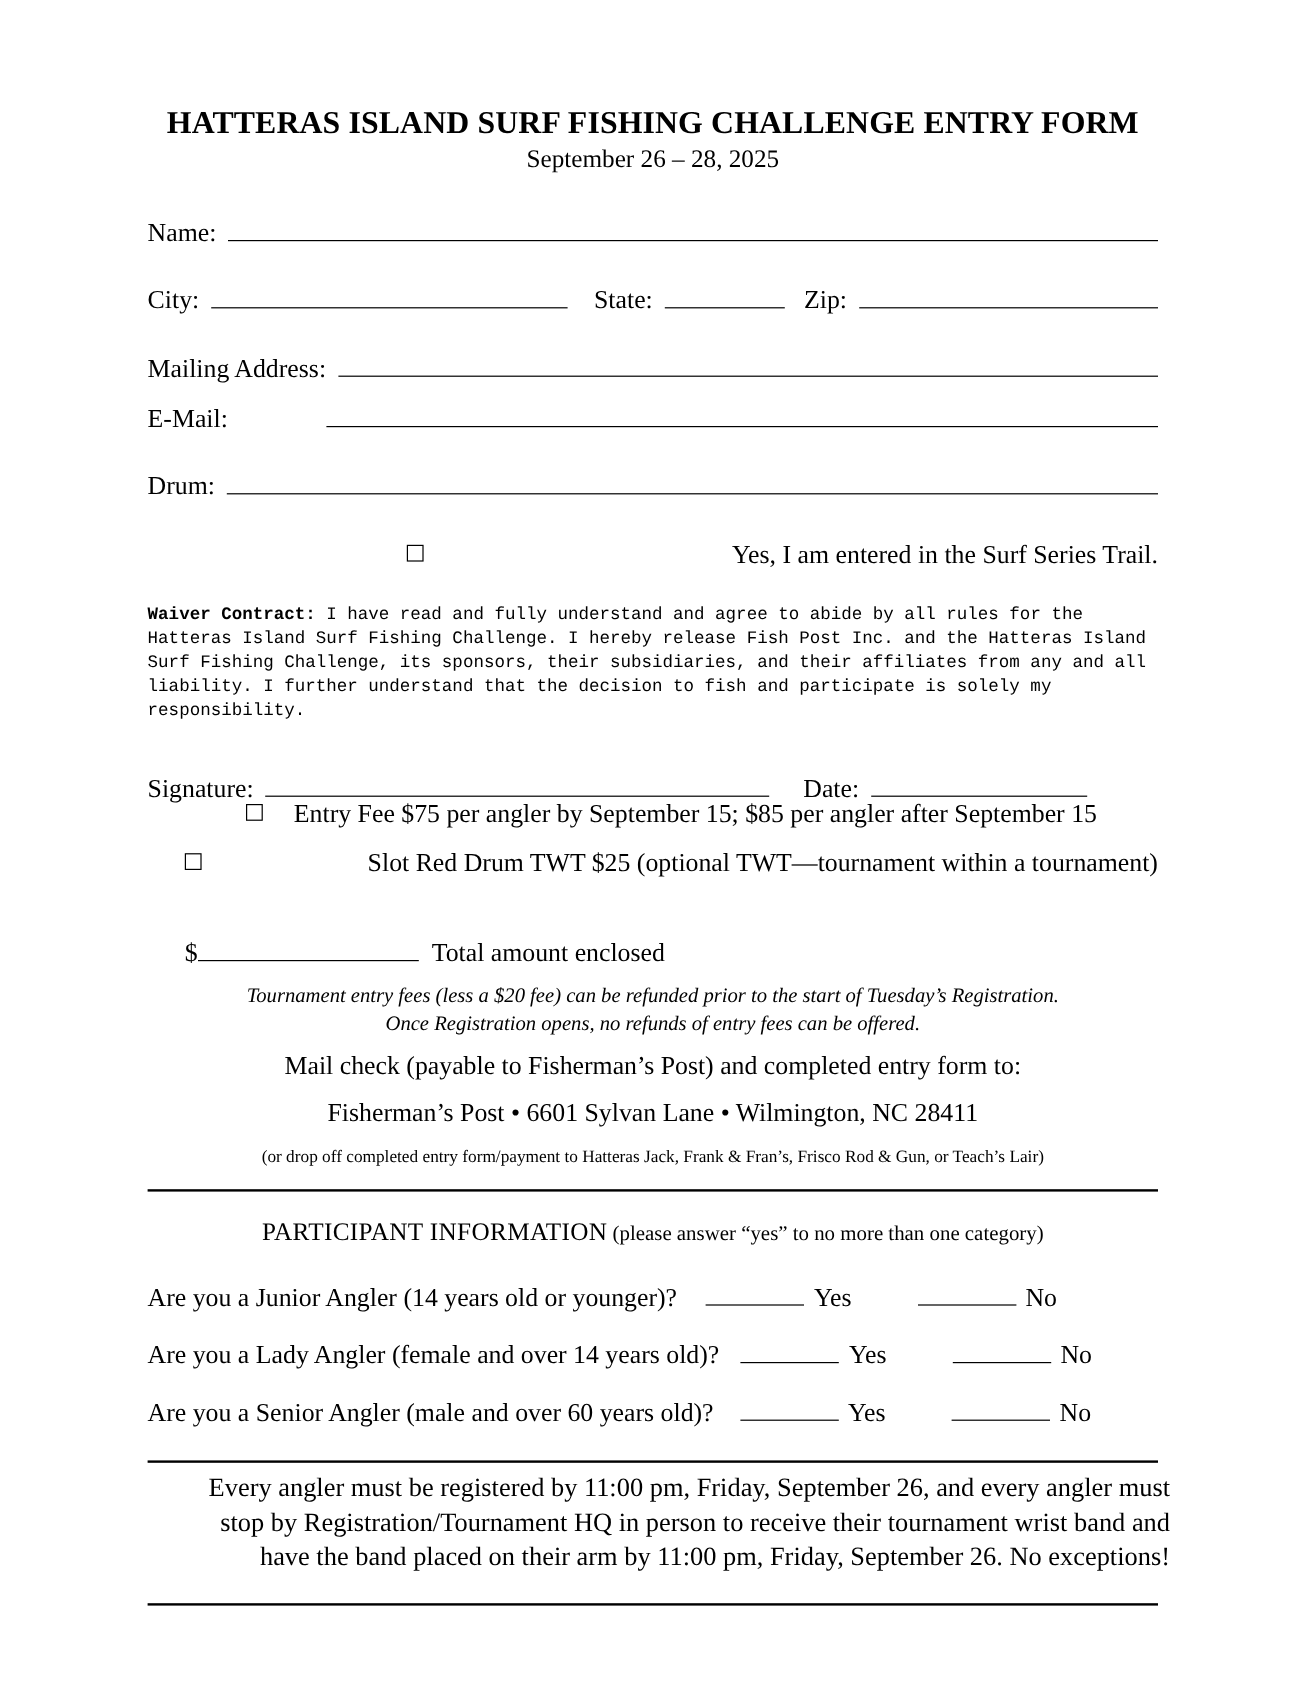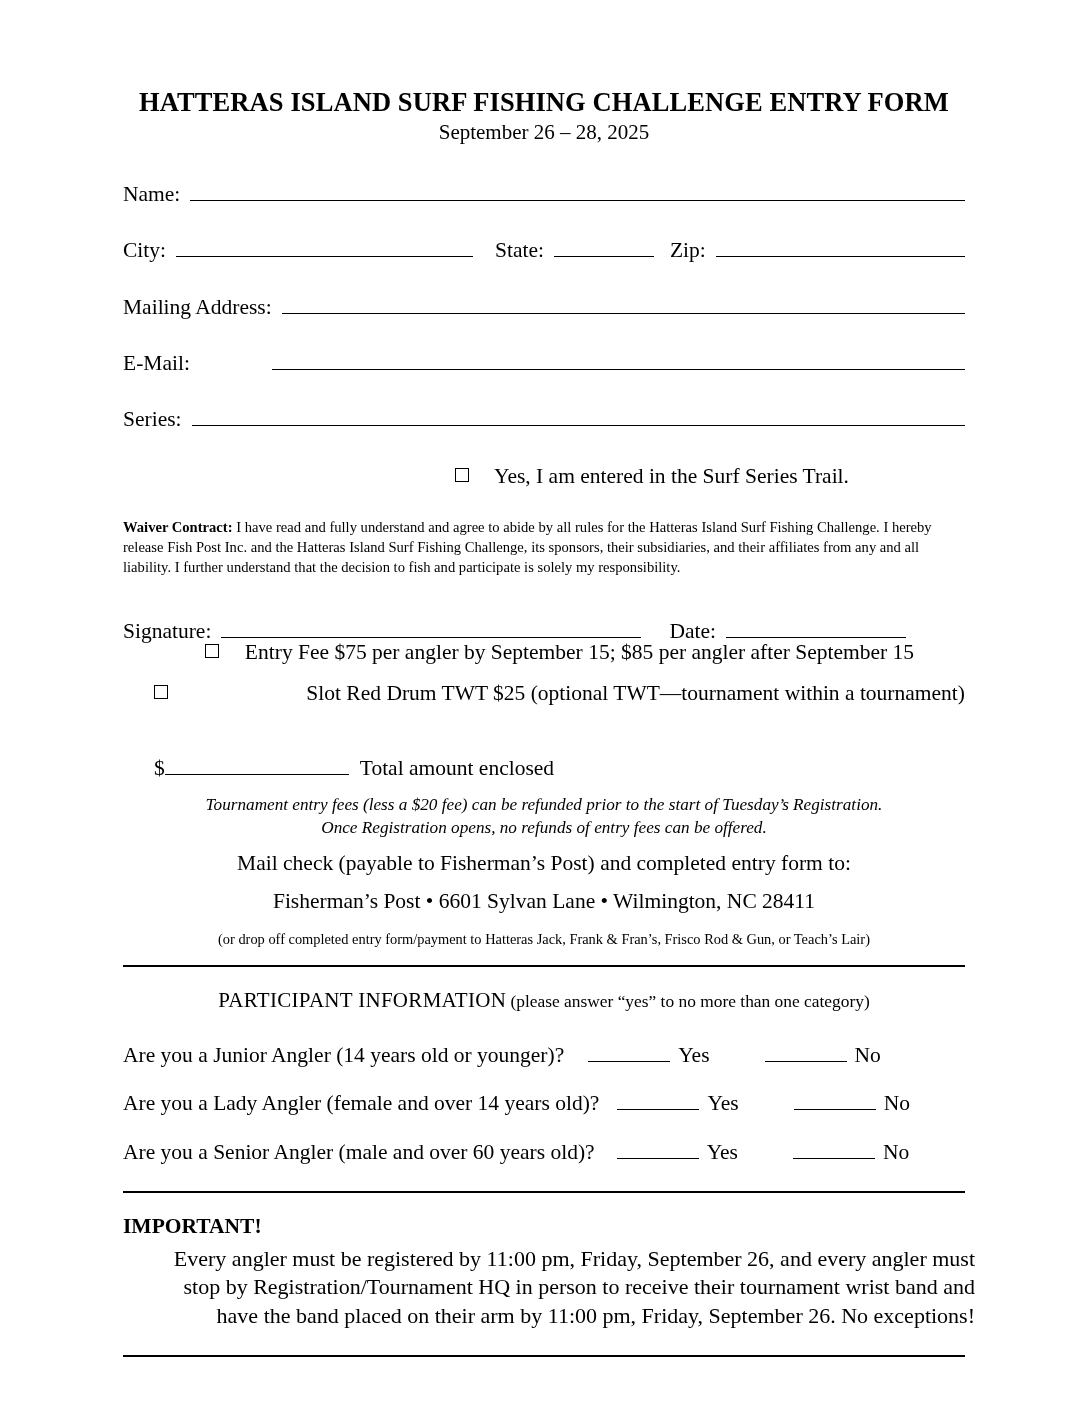--- a/index.html
+++ b/index.html
@@ -74,20 +74,21 @@
     flex: none;
     position: relative;
     top: -1px;
   }
 
   
   .waiver {
     font-size: 14.6px;
     line-height: 1.36;
     text-align: left;
+    font-family: Liberation Mono, monospace;
   }
   .waiver b { font-weight: bold; }
   .italic-note {
     font-style: italic;
     font-size: 17.2px;
     line-height: 1.33;
     text-align: center;
   }
   .mail-line {
     font-size: 21.5px;
@@ -179,33 +180,33 @@
       <span class="gap-sm"></span>
       <span class="blank grow"></span>
     </div>
 
     <div class="field-row" style="margin-top:29px;">
       <span class="field-label">Mailing Address:</span>
       <span class="gap-sm"></span>
       <span class="blank grow"></span>
     </div>
 
-    <div class="field-row" style="margin-top:29px;gap:36px;">
+    <div class="field-row" style="margin-top:15px;gap:36px;">
       <span class="field-label">E-Mail:</span>
       <span class="gap-sm"></span>
       <span class="blank grow"></span>
     </div>
 
     <div class="field-row" style="margin-top:29px;">
-      <span class="field-label">Series:</span>
-      <span class="gap-sm"></span>
-      <span class="blank grow"></span>
-    </div>
-
-    <div class="cb-line" style="margin-top:35px; justify-content:center; padding-left:216px;">
+      <span class="field-label">Drum:</span>
+      <span class="gap-sm"></span>
+      <span class="blank grow"></span>
+    </div>
+
+    <div class="cb-line" style="margin-top:35px; justify-content:space-between; padding-left:216px;">
       <span class="checkbox"></span>
       <span style="width:25px; flex:none;"></span>
       <span>Yes, I am entered in the Surf Series Trail.</span>
     </div>
 
     <div class="waiver" style="margin-top:31px; width:838px;">
       <b>Waiver Contract:</b><span> I have read and fully understand and agree to abide by all rules for the Hatteras Island Surf Fishing Challenge. I hereby release Fish Post Inc. and the Hatteras Island Surf Fishing Challenge, its sponsors, their subsidiaries, and their affiliates from any and all liability.  I further understand that the decision to fish and participate is solely my responsibility.</span>
     </div>
 
     <div class="field-row" style="margin-top:37px;">
@@ -283,19 +284,18 @@
       <span style="width:8px; flex:none;"></span>
       <span>Yes</span>
       <span style="width:55px; flex:none;"></span>
       <span class="ans-blank"></span>
       <span style="width:8px; flex:none;"></span>
       <span>No</span>
     </div>
 
     <hr class="divider" style="margin-top:28px;">
 
-    <div class="important-title" style="margin-top:23px;">IMPORTANT!</div>
     <div class="important-body" style="margin-top:7px; width:809px;">Every angler must be registered by 11:00 pm, Friday, September 26, and every angler must stop by Registration/Tournament HQ in person to receive their tournament wrist band and have the band placed on their arm by 11:00 pm, Friday, September 26. No exceptions!</div>
 
     <hr class="divider" style="margin-top:24px;">
 
   </div>
 </div>
 
 </body></html>

